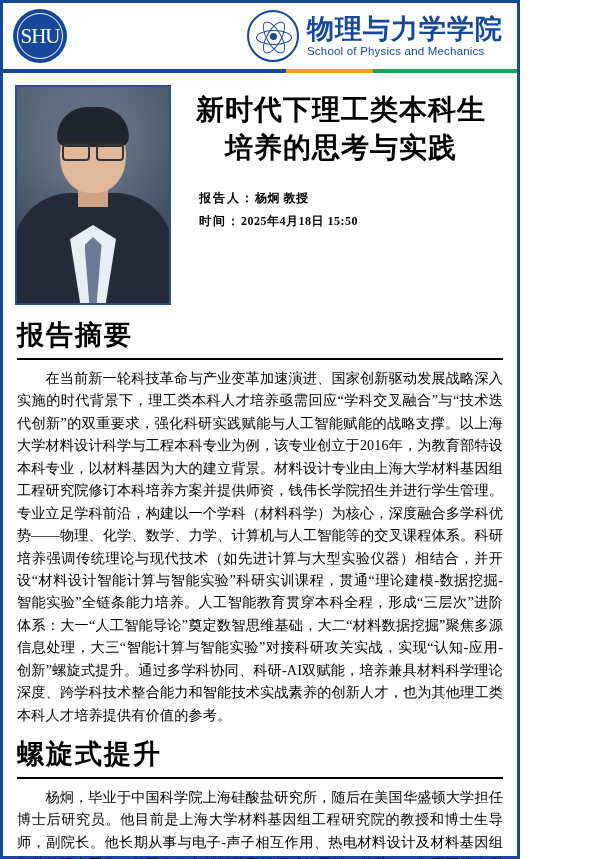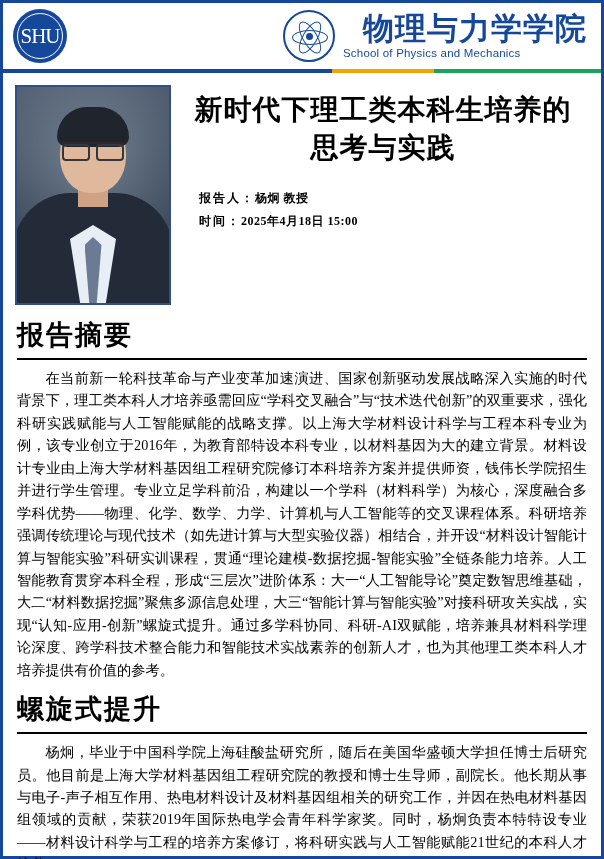--- a/index.html
+++ b/index.html
@@ -9,21 +9,21 @@
   body {
     width: 604px;
     height: 859px;
     background: #ffffff;
     font-family: "Liberation Serif", "DejaVu Serif", serif;
     color: #000000;
     overflow: hidden;
   }
   .poster {
     position: relative;
-    width: 604px;
+    width: 520px;
     height: 859px;
     box-sizing: border-box;
     border: 3px solid #15489b;
     background: #ffffff;
   }
 
   
   .header {
     position: relative;
     height: 70px;
@@ -97,26 +97,25 @@
     left: 50%; top: 50%;
     width: 7px; height: 7px;
     margin-left: -3.5px; margin-top: -3.5px;
     background: #15489b;
     border-radius: 50%;
   }
   .school-names {
     line-height: 1.05;
   }
   .school-cn {
-    font-size: 31px;
+    font-size: 27px;
     font-weight: bold;
     color: #15489b;
     font-family: "Liberation Serif", serif;
     letter-spacing: 1px;
-    margin-left: 20px;
   }
   .school-en {
     font-size: 11.5px;
     color: #15489b;
     font-family: "Liberation Sans", sans-serif;
     letter-spacing: .2px;
     margin-top: 2px;
   }
 
   
@@ -308,21 +307,21 @@
       <div class="glasses"></div>
     </div>
 
     <div class="title-block">
       <div class="talk-title">新时代下理工类本科生培养的思考与实践</div>
       <div class="meta">
         <div class="meta-line">
           <span class="label">报告人：</span><span>杨炯 教授</span>
         </div>
         <div class="meta-line">
-          <span class="label">时间：</span><span>2025年4月18日 15:00</span>
+          <span class="label">时间：</span><span>2025年4月18日 15:50</span>
         </div>
       </div>
     </div>
   </div>
 
   <div class="section">
     <div class="sec-head">报告摘要</div>
     <div class="sec-rule"></div>
     <div class="body-text abstract-text">在当前新一轮科技革命与产业变革加速演进、国家创新驱动发展战略深入实施的时代背景下，理工类本科人才培养亟需回应“学科交叉融合”与“技术迭代创新”的双重要求，强化科研实践赋能与人工智能赋能的战略支撑。以上海大学材料设计科学与工程本科专业为例，该专业创立于2016年，为教育部特设本科专业，以材料基因为大的建立背景。材料设计专业由上海大学材料基因组工程研究院修订本科培养方案并提供师资，钱伟长学院招生并进行学生管理。专业立足学科前沿，构建以一个学科（材料科学）为核心，深度融合多学科优势——物理、化学、数学、力学、计算机与人工智能等的交叉课程体系。科研培养强调传统理论与现代技术（如先进计算与大型实验仪器）相结合，并开设“材料设计智能计算与智能实验”科研实训课程，贯通“理论建模-数据挖掘-智能实验”全链条能力培养。人工智能教育贯穿本科全程，形成“三层次”进阶体系：大一“人工智能导论”奠定数智思维基础，大二“材料数据挖掘”聚焦多源信息处理，大三“智能计算与智能实验”对接科研攻关实战，实现“认知-应用-创新”螺旋式提升。通过多学科协同、科研-AI双赋能，培养兼具材料科学理论深度、跨学科技术整合能力和智能技术实战素养的创新人才，也为其他理工类本科人才培养提供有价值的参考。</div>
   </div>

